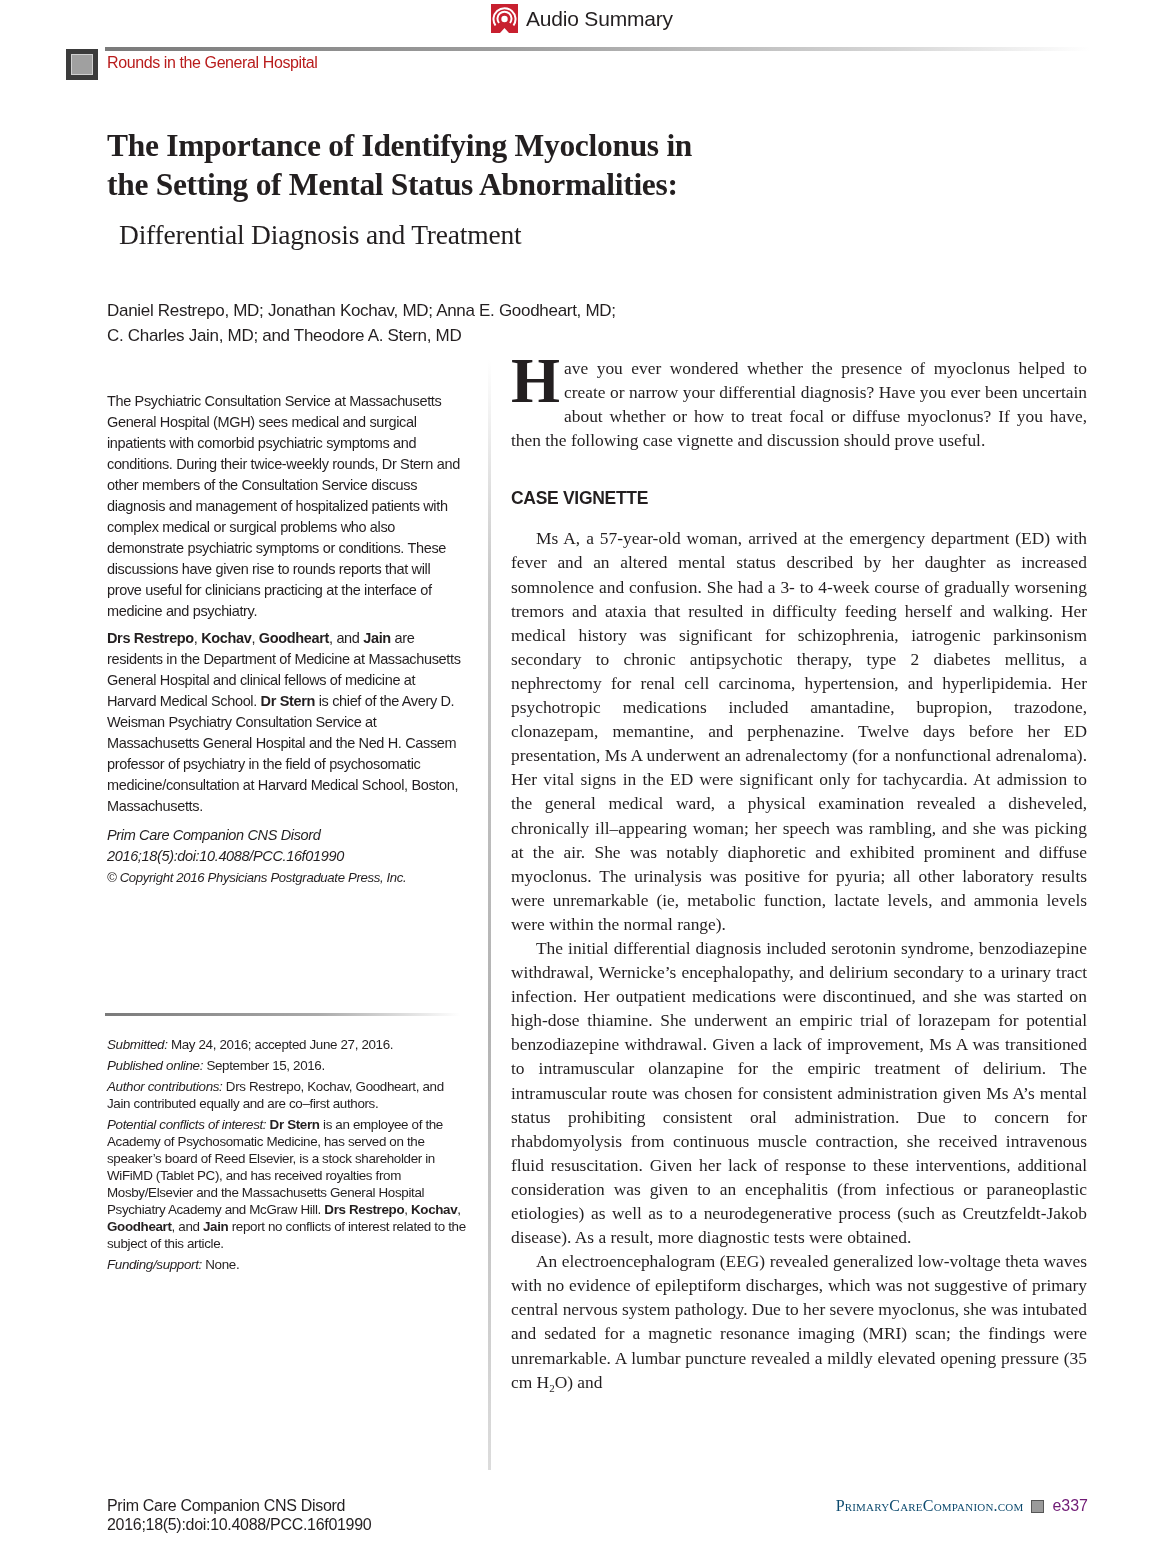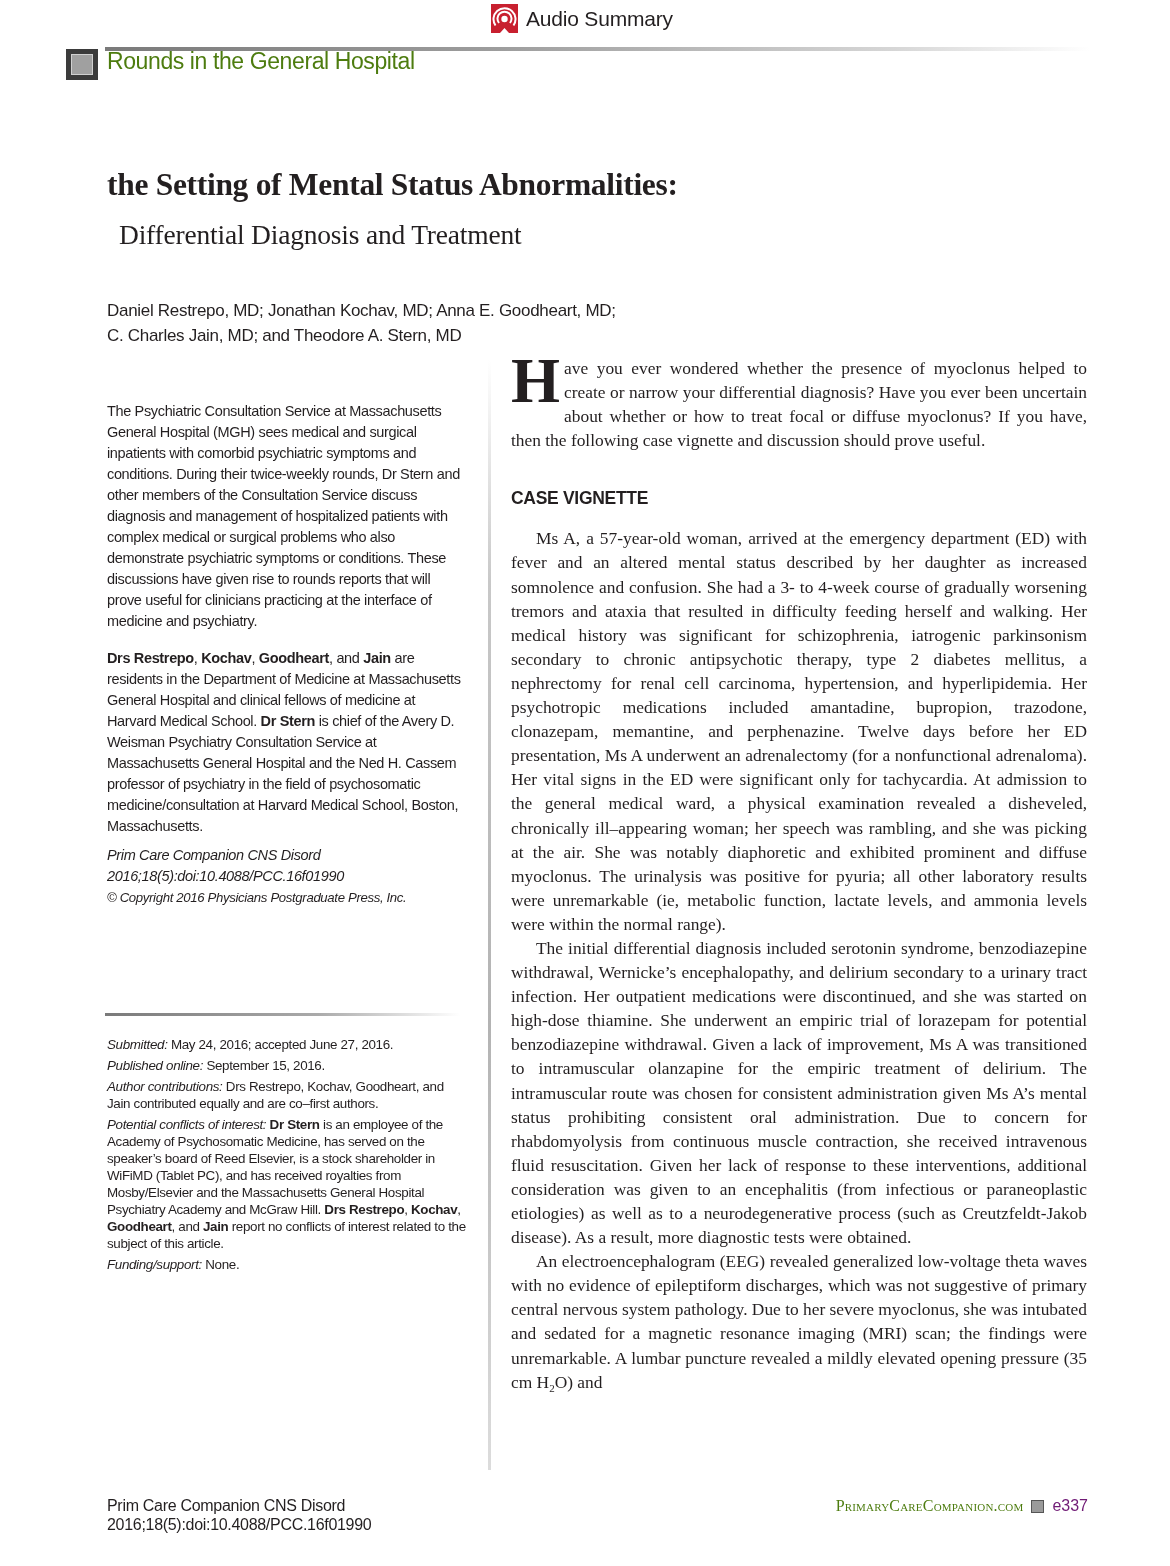--- a/index.html
+++ b/index.html
@@ -11,32 +11,32 @@
   .audio { position: absolute; left: 491px; top: 4px; display: flex; align-items: center; gap: 8px; }
   .audio-icon { width: 27px; height: 29px; position: relative; }
   .audio-label { font-size: 21px; color: #231f20; letter-spacing: -0.2px; }
 
   
   .sec-rule { position: absolute; left: 105px; top: 47px; width: 985px; height: 4px;
     background: linear-gradient(to right, #7a7a7a 0%, #9d9d9d 40%, #d6d6d6 80%, rgba(255,255,255,0) 100%); }
   .sec-box { position: absolute; left: 66px; top: 49px; width: 32px; height: 31px; background: #3b3b3b; }
   .sec-box::after { content: ""; position: absolute; left: 5px; top: 5px; width: 20px; height: 19px;
     background: #a0a0a0; border: 1px solid #d0d0d0; }
-  .sec-title { position: absolute; left: 107px; top: 48px; font-size: 23px; color: #4d7c0f; letter-spacing: -0.4px; }
+  .sec-title { position: absolute; left: 107px; top: 54px; font-size: 16px; color: #b91c1c; letter-spacing: -0.4px; }
 
   
   .title { position: absolute; left: 107px; top: 126px; width: 700px; }
   .title h1 { margin: 0; font-size: 31.5px; line-height: 39px; font-weight: bold; letter-spacing: -0.3px; color: #231f20; }
   .title h2 { margin: 12px; font-size: 27.5px; line-height: 38px; font-weight: normal; color: #231f20; letter-spacing: -0.2px; }
   .authors { position: absolute; left: 107px; top: 258px; font-size: 17px; line-height: 25px; color: #231f20; letter-spacing: -0.3px; margin-top: 40px; }
 
   
   .left { position: absolute; left: 107px; top: 385px; width: 360px; font-size: 14.5px; line-height: 21px; letter-spacing: -0.35px; color: #231f20; }
   .left h3 { margin: 0; font-size: 15.6px; line-height: 23px; font-weight: bold; letter-spacing: 0; }
-  .left p { margin: 16px 0 6px 0; }
+  .left p { margin: 6px 0 6px 0; }
   .left .cite { font-style: italic; }
   .left .cite-copy { font-style: italic; font-size: 13.2px; }
   .left-rule { position: absolute; left: 105px; top: 1013px; width: 355px; height: 3px;
     background: linear-gradient(to right, #7a7a7a 0%, #aaaaaa 60%, rgba(255,255,255,0) 100%); }
   .meta { position: absolute; left: 107px; top: 1036px; width: 362px; font-size: 13.4px; line-height: 17px; letter-spacing: -0.35px; color: #231f20; }
   .meta p { margin: 0 0 4px 0; }
   .meta .lab { font-weight: normal; font-style: italic; }
 
   .col-divider { position: absolute; left: 488px; top: 360px; width: 3px; height: 1110px;
     background: linear-gradient(to bottom, rgba(255,255,255,0) 0%, #c8c8c8 20%, #b3b3b3 60%, #dcdcdc 100%); }
@@ -45,21 +45,21 @@
   .right { position: absolute; left: 511px; top: 356px; width: 576px; font-size: 17.4px; line-height: 24.1px; color: #231f20; text-align: justify; }
   .right p { margin: 0; }
   .intro .dropcap { float: left; font-size: 63px; line-height: 44px; font-weight: bold; margin: 3px 4px 0 0; height: 46px; }
   .right h3 { font-family: "Liberation Sans", "DejaVu Sans", sans-serif; font-size: 17.5px; font-weight: bold; margin: 34px 0 16px 0; line-height: 24px; letter-spacing: -0.3px; }
   .right .indent { text-indent: 25px; }
   sub { font-size: 11px; line-height: 0; }
 
   
   .foot-left { position: absolute; left: 107px; top: 1496px; font-size: 16px; line-height: 19px; color: #231f20; letter-spacing: -0.3px; }
   .foot-right { position: absolute; right: 82px; top: 1497px; display: flex; align-items: center; gap: 8px; }
-  .foot-site { font-size: 16px; font-variant: small-caps; letter-spacing: 0.2px; color: #4d7c0f; }
+  .foot-site { font-size: 16px; font-variant: small-caps; letter-spacing: 0.2px; color: #0c4a6e; }
   .foot-sq { width: 11px; height: 11px; background: #9a9a9a; border: 1px solid #555; }
   .foot-page { font-size: 16px; color: #701a75; }
 </style>
 </head>
 <body>
 
 <div class="audio">
   <span class="audio-icon">
     <svg width="27" height="29" viewBox="0 0 27 29">
       <rect x="0" y="0" width="27" height="29" fill="#c8202f"></rect>
@@ -71,21 +71,21 @@
   </span>
   <span class="audio-label sans">Audio Summary</span>
 </div>
 
 <div class="sec-rule"></div>
 <div class="sec-box"></div>
 <div class="sec-title sans">Rounds in the General Hospital</div>
 
 <div class="title serif">
   <h1>
-    <br>
+    <span>The Importance of Identifying Myoclonus in</span><br>
     <span>the Setting of Mental Status Abnormalities:</span>
   </h1>
   <h2>Differential Diagnosis and Treatment</h2>
 </div>
 <div class="authors sans">
   <span>Daniel Restrepo, MD; Jonathan Kochav, MD; Anna E. Goodheart, MD;</span><br>
   <span>C. Charles Jain, MD; and Theodore A. Stern, MD</span>
 </div>
 
 <div class="left sans">

